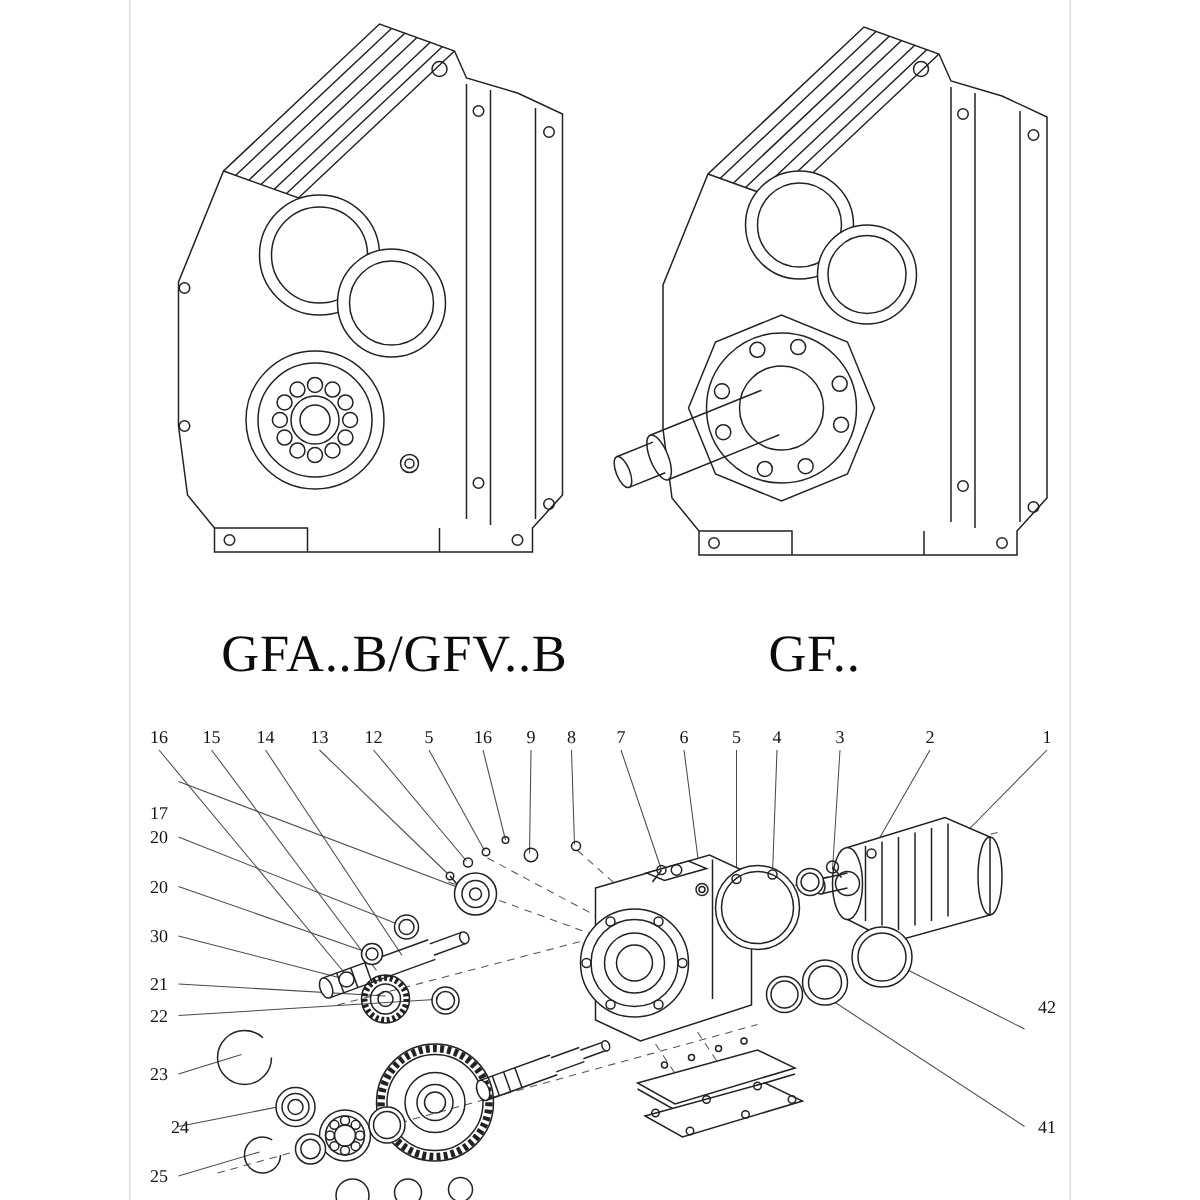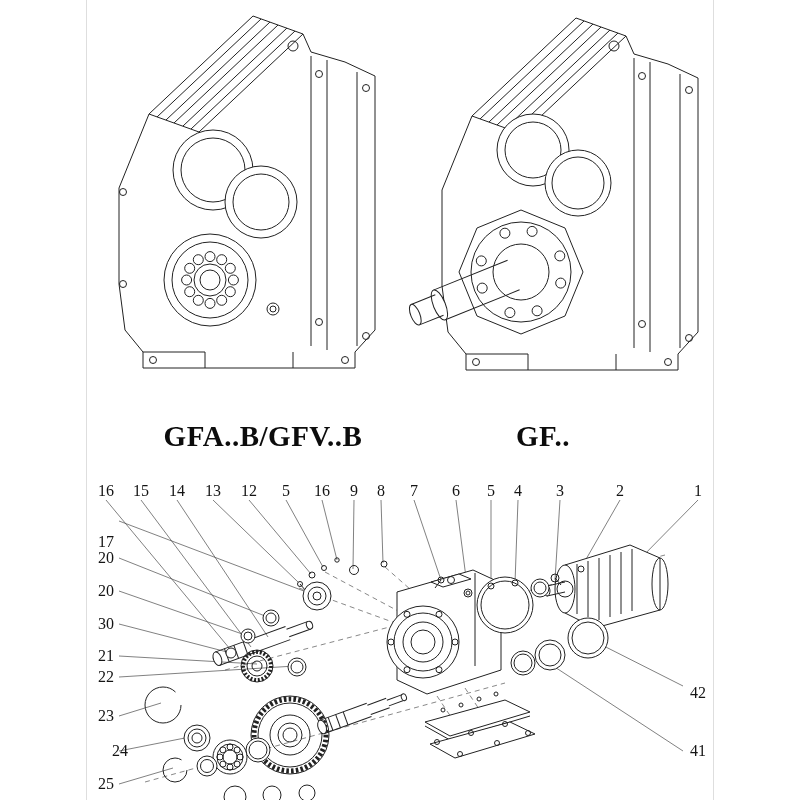--- a/index.html
+++ b/index.html
@@ -6,25 +6,25 @@
   body{
     width:800px;height:800px;background:#ffffff;position:relative;overflow:hidden;
     font-family:"Liberation Serif",serif;color:#111;
   }
   .page{position:absolute;inset:0;}
   .edge{position:absolute;top:0;bottom:0;width:1px;background:#dedede;}
   .edge.left{left:86px;}
   .edge.right{left:713px;}
   .model-label{
     position:absolute;transform:translate(-50%,-50%);
-    font-weight:700;font-size:29px;letter-spacing:.5px;white-space:nowrap;color:#0c0c0c;
+    font-weight:400;font-size:35px;letter-spacing:.5px;white-space:nowrap;color:#0c0c0c;
   }
   .callout{
     position:absolute;transform:translate(-50%,-50%);
-    font-size:16px;color:#141414;line-height:1;
+    font-size:12px;color:#141414;line-height:1;
   }
   svg{position:absolute;overflow:visible;}
   .ln{stroke:#222;stroke-width:1;fill:none;}
   .lnw{stroke:#222;stroke-width:1;fill:#fff;}
   .leader{stroke:#4a4a4a;stroke-width:.7;fill:none;}
   .axis{stroke:#555;stroke-width:.7;fill:none;stroke-dasharray:5 4;}
   .teeth{stroke:#222;fill:none;}
 </style>
 </head>
 <body>
@@ -388,16 +388,16 @@
   <span class="callout" style="left:106px;top:542px">17</span>
   <span class="callout" style="left:106px;top:558px">20</span>
   <span class="callout" style="left:106px;top:591px">20</span>
   <span class="callout" style="left:106px;top:624px">30</span>
   <span class="callout" style="left:106px;top:656px">21</span>
   <span class="callout" style="left:106px;top:677px">22</span>
   <span class="callout" style="left:106px;top:716px">23</span>
   <span class="callout" style="left:120px;top:751px">24</span>
   <span class="callout" style="left:106px;top:784px">25</span>
 
-  <span class="callout" style="left:698px;top:693px">42</span>
+  <span class="callout" style="left:698px;top:671px">42</span>
   <span class="callout" style="left:698px;top:751px">41</span>
 
 </div>
 
 </body></html>

